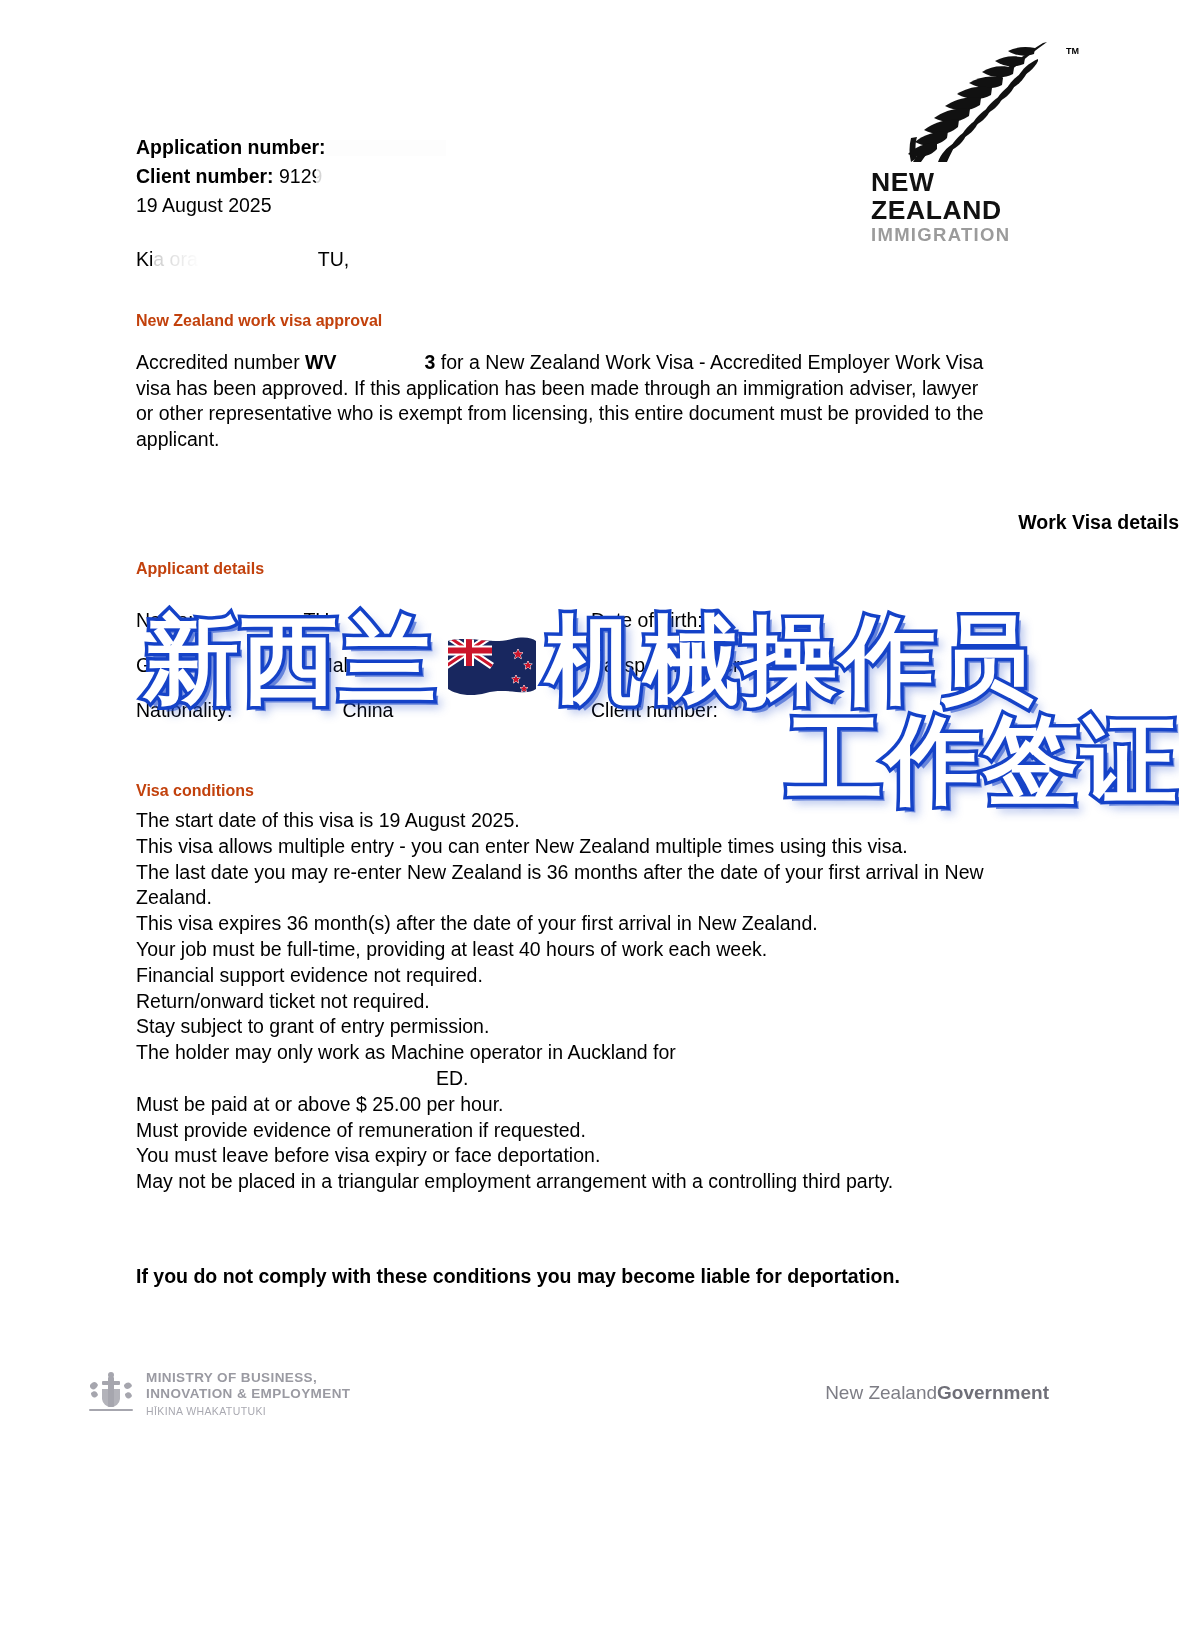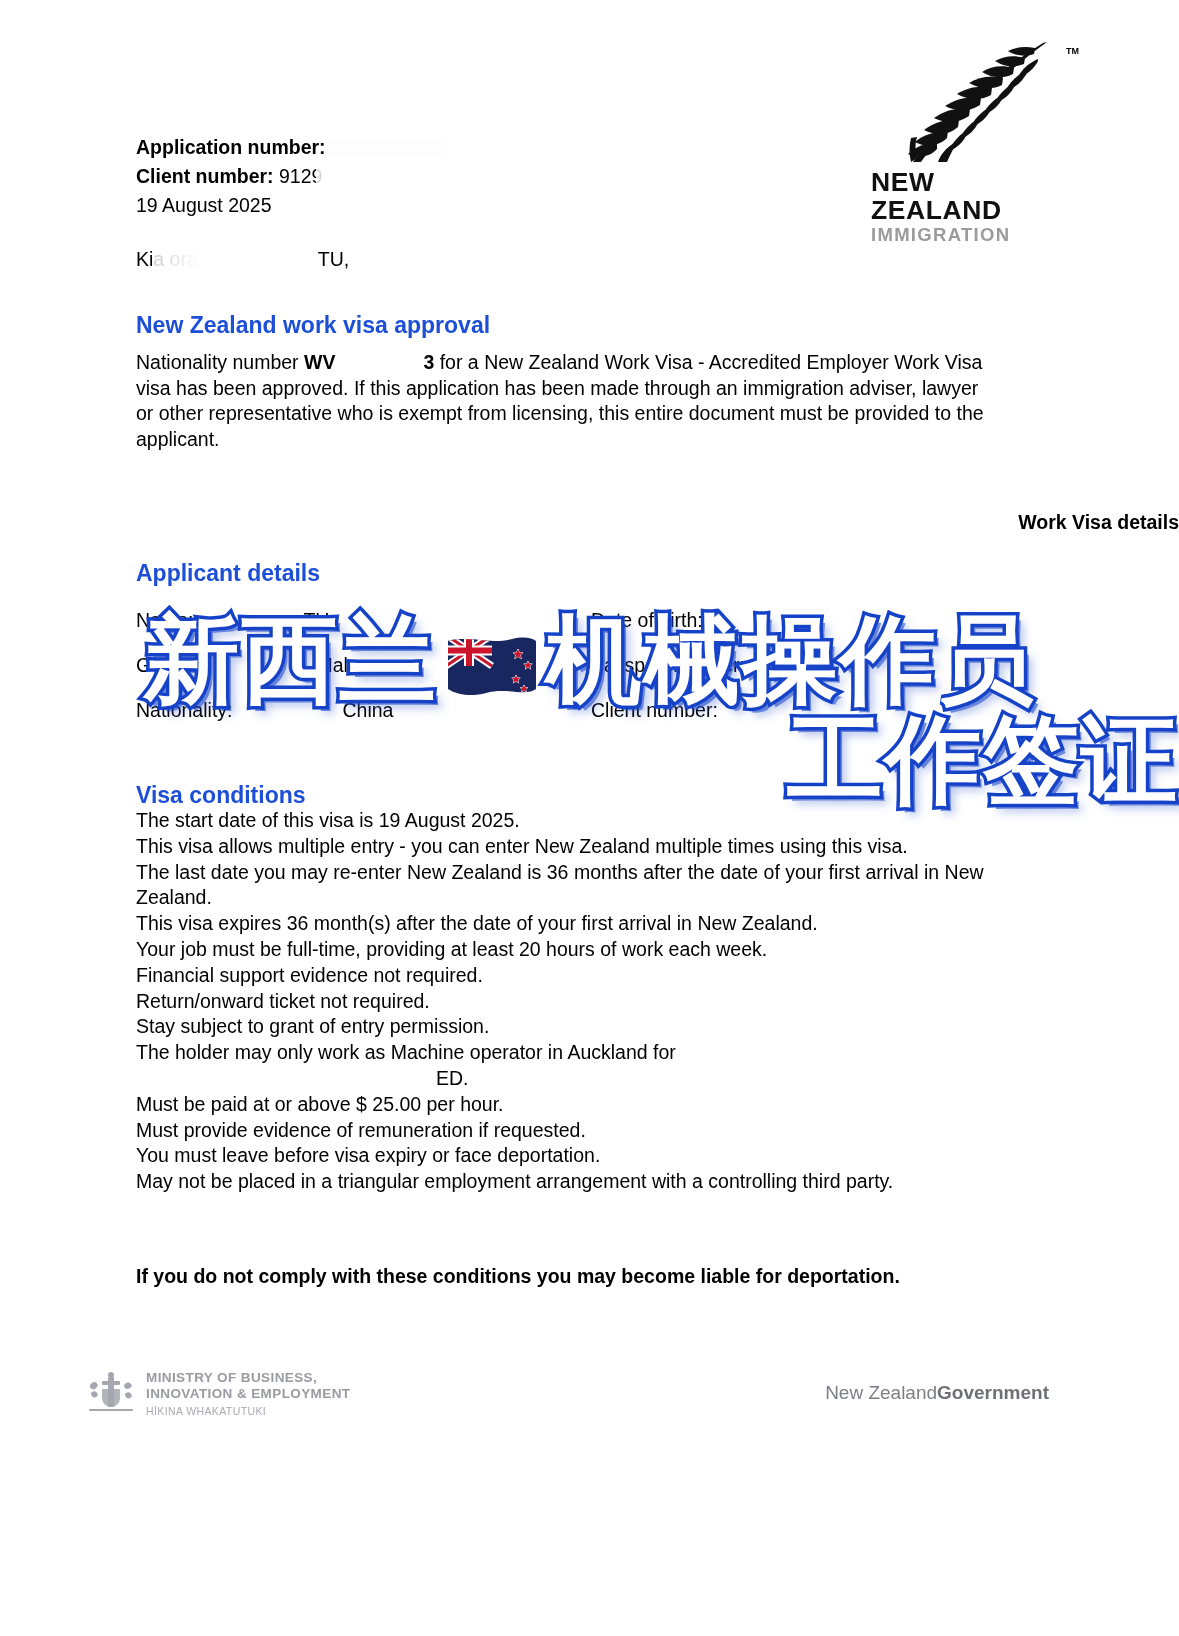--- a/index.html
+++ b/index.html
@@ -94,23 +94,23 @@
   .sal-fade {
     display:inline-block; width: 46px; height: 15px;
     background: linear-gradient(to right, rgba(255,255,255,0.8), #fff);
     vertical-align: -2px; margin-left: -44px;
   }
 
   
   .sec-head {
     position: absolute;
     left: 136px;
-    font-size: 23px;
-    font-weight: bold;
-    color: #1d4ed8;
+    font-size: 16px;
+    font-weight: bold;
+    color: #c2410c;
   }
   #approval-head { top: 312px; }
   #applicant-head { top: 560px; }
   #conditions-head { top: 782px; }
 
   .center-head {
     position: absolute;
     left: 0; right: 0;
     top: 511px;
     text-align: right;
@@ -312,21 +312,21 @@
     <div class="hdr-line">19 August 2025</div>
   </div>
 
   <div class="salutation">
     <span>Kia ora</span><span class="sal-fade"></span><span class="sal-gap"></span><span>TU,</span>
   </div>
 
   <div class="sec-head" id="approval-head">New Zealand work visa approval</div>
 
   <div class="body-para">
-    <span>Nationality number </span><b>WV</b><span class="appnum-redact"></span><b>3</b><span> for a New Zealand Work Visa - Accredited Employer Work Visa visa has been approved. If this application has been made through an immigration adviser, lawyer or other representative who is exempt from licensing, this entire document must be provided to the applicant.</span>
+    <span>Accredited number </span><b>WV</b><span class="appnum-redact"></span><b>3</b><span> for a New Zealand Work Visa - Accredited Employer Work Visa visa has been approved. If this application has been made through an immigration adviser, lawyer or other representative who is exempt from licensing, this entire document must be provided to the applicant.</span>
   </div>
 
   <div class="center-head">Work Visa details</div>
 
   <div class="sec-head" id="applicant-head">Applicant details</div>
 
   <div class="details">
     <div class="det-row">
       <span class="det-left">
         <span>Name:</span><span class="val-gap"></span><span>TU</span>
@@ -353,21 +353,21 @@
     </div>
   </div>
 
   <div class="sec-head" id="conditions-head">Visa conditions</div>
 
   <div class="conditions">
     <div class="cond-line">The start date of this visa is 19 August 2025.</div>
     <div class="cond-line">This visa allows multiple entry - you can enter New Zealand multiple times using this visa.</div>
     <div class="cond-line">The last date you may re-enter New Zealand is 36 months after the date of your first arrival in New Zealand.</div>
     <div class="cond-line">This visa expires 36 month(s) after the date of your first arrival in New Zealand.</div>
-    <div class="cond-line">Your job must be full-time, providing at least 20 hours of work each week.</div>
+    <div class="cond-line">Your job must be full-time, providing at least 40 hours of work each week.</div>
     <div class="cond-line">Financial support evidence not required.</div>
     <div class="cond-line">Return/onward ticket not required.</div>
     <div class="cond-line">Stay subject to grant of entry permission.</div>
     <div class="cond-line">
       <span>The holder may only work as Machine operator in Auckland for</span>
     </div>
     <div class="cond-line">
       <span class="cond-redact-emp"></span><span>ED.</span>
     </div>
     <div class="cond-line">Must be paid at or above $ 25.00 per hour.</div>

